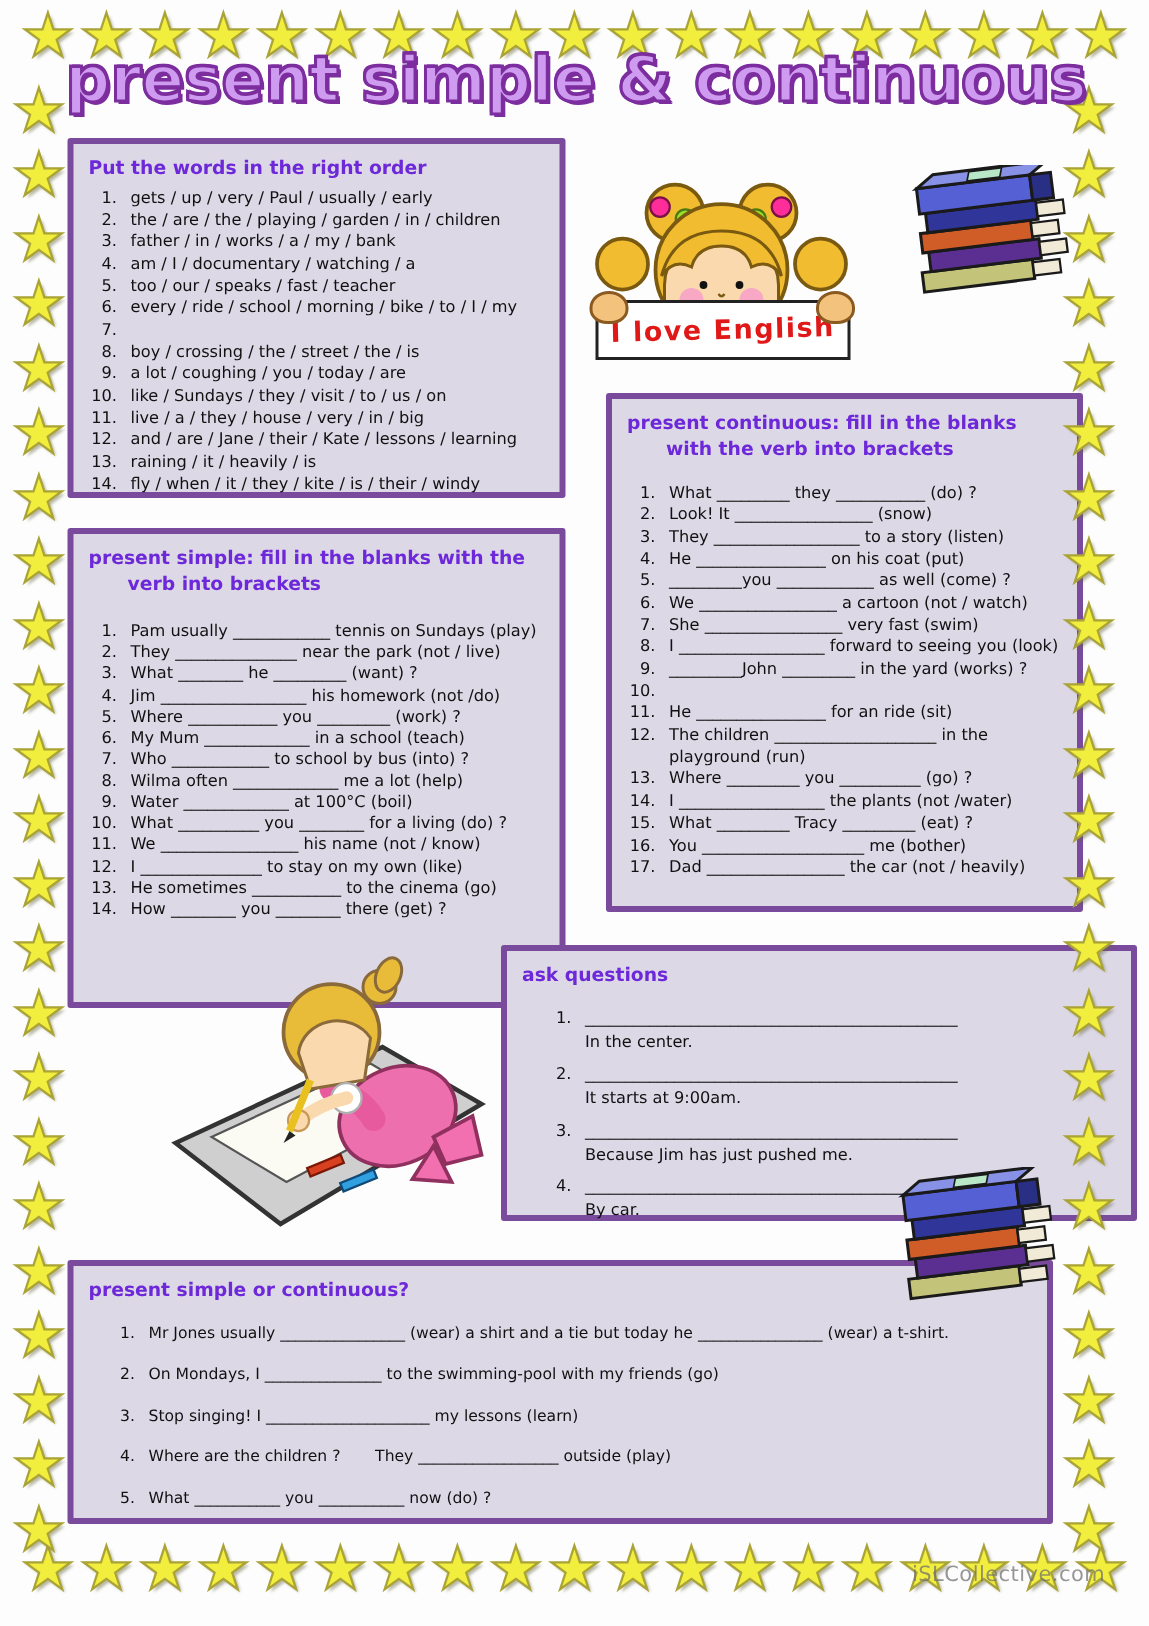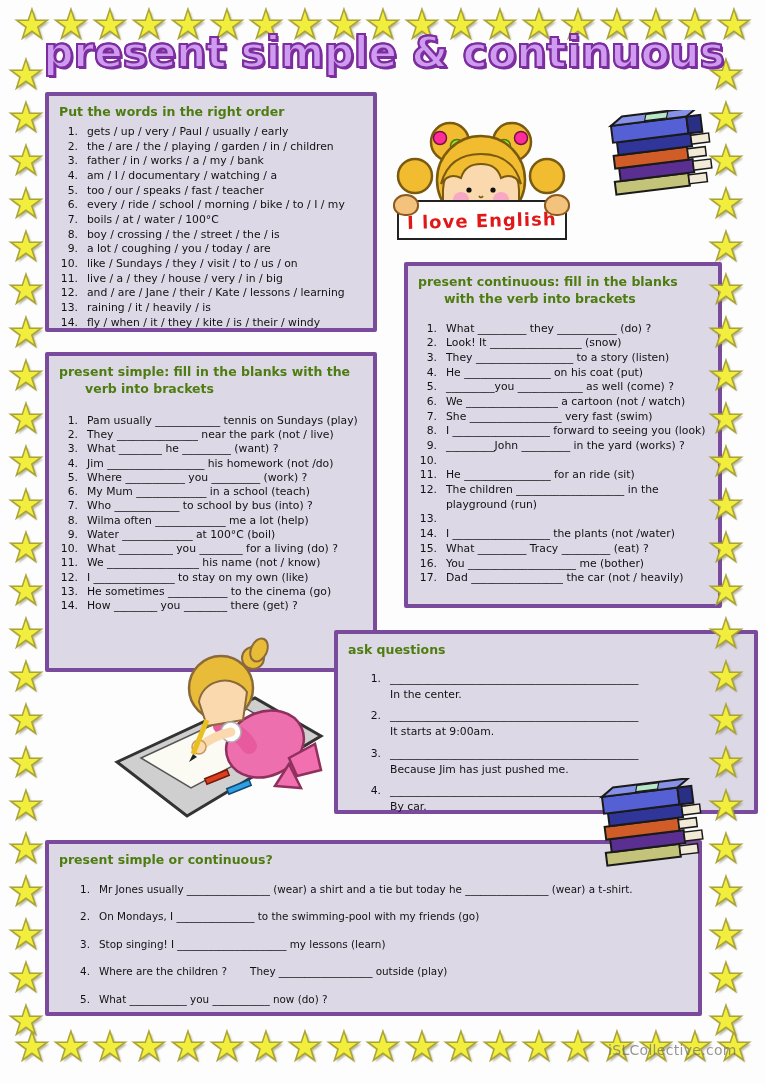--- a/index.html
+++ b/index.html
@@ -22,21 +22,21 @@
     text-shadow:-1px -1px 0 #7c2d9e, 1px -1px 0 #7c2d9e, -1px 1px 0 #7c2d9e, 2px 2px 0 #7c2d9e;
     z-index:6; white-space:nowrap;
   }
   
   .box{
     position:absolute; box-sizing:border-box;
     background:#dcd8e6; border:4px solid #7a4b9d; border-radius:2px; z-index:2;
   }
   .box-heading{
     margin:8px 10px 2px 10px; font-size:12.5px; font-weight:bold; line-height:1.35;
-    padding-left:26px; text-indent:-26px; color:#4d7c0f;
+    padding-left:26px; text-indent:-26px; color:#6d28d9;
   }
   .list{margin:4px 8px 4px 4px;}
   .li-row{display:flex; align-items:flex-start;}
   .li-num{flex:0 0 34px; text-align:right; padding-right:9px; box-sizing:border-box;}
   .li-text{flex:1; white-space:pre-line; padding-right:4px;}
   #box-word-order .li-row{font-size:10.8px; line-height:1.36;}
   #box-present-simple .list{margin-top:16px;}
   #box-present-simple .li-row{font-size:10.8px; line-height:1.32;}
   #box-present-continuous .list{margin-top:14px;}
   #box-present-continuous .li-row{font-size:10.8px; line-height:1.36;}
@@ -185,21 +185,20 @@
         <div class="li-row">
           <span class="li-num">5.</span>
           <span class="li-text">too / our / speaks / fast / teacher</span>
         </div>
         <div class="li-row">
           <span class="li-num">6.</span>
           <span class="li-text">every / ride / school / morning / bike / to / I / my</span>
         </div>
         <div class="li-row">
           <span class="li-num">7.</span>
-          <span class="li-text">boils / at / water / 100°C</span>
         </div>
         <div class="li-row">
           <span class="li-num">8.</span>
           <span class="li-text">boy / crossing / the / street / the / is</span>
         </div>
         <div class="li-row">
           <span class="li-num">9.</span>
           <span class="li-text">a lot / coughing / you / today / are</span>
         </div>
         <div class="li-row">
@@ -313,20 +312,21 @@
         <div class="li-row">
           <span class="li-num">11.</span>
           <span class="li-text">He ________________ for an ride (sit)</span>
         </div>
         <div class="li-row">
           <span class="li-num">12.</span>
           <span class="li-text">The children ____________________ in the playground (run)</span>
         </div>
         <div class="li-row">
           <span class="li-num">13.</span>
+          <span class="li-text">Where _________ you __________ (go) ?</span>
         </div>
         <div class="li-row">
           <span class="li-num">14.</span>
           <span class="li-text">I __________________ the plants (not /water)</span>
         </div>
         <div class="li-row">
           <span class="li-num">15.</span>
           <span class="li-text">What _________ Tracy _________ (eat) ?</span>
         </div>
         <div class="li-row">

